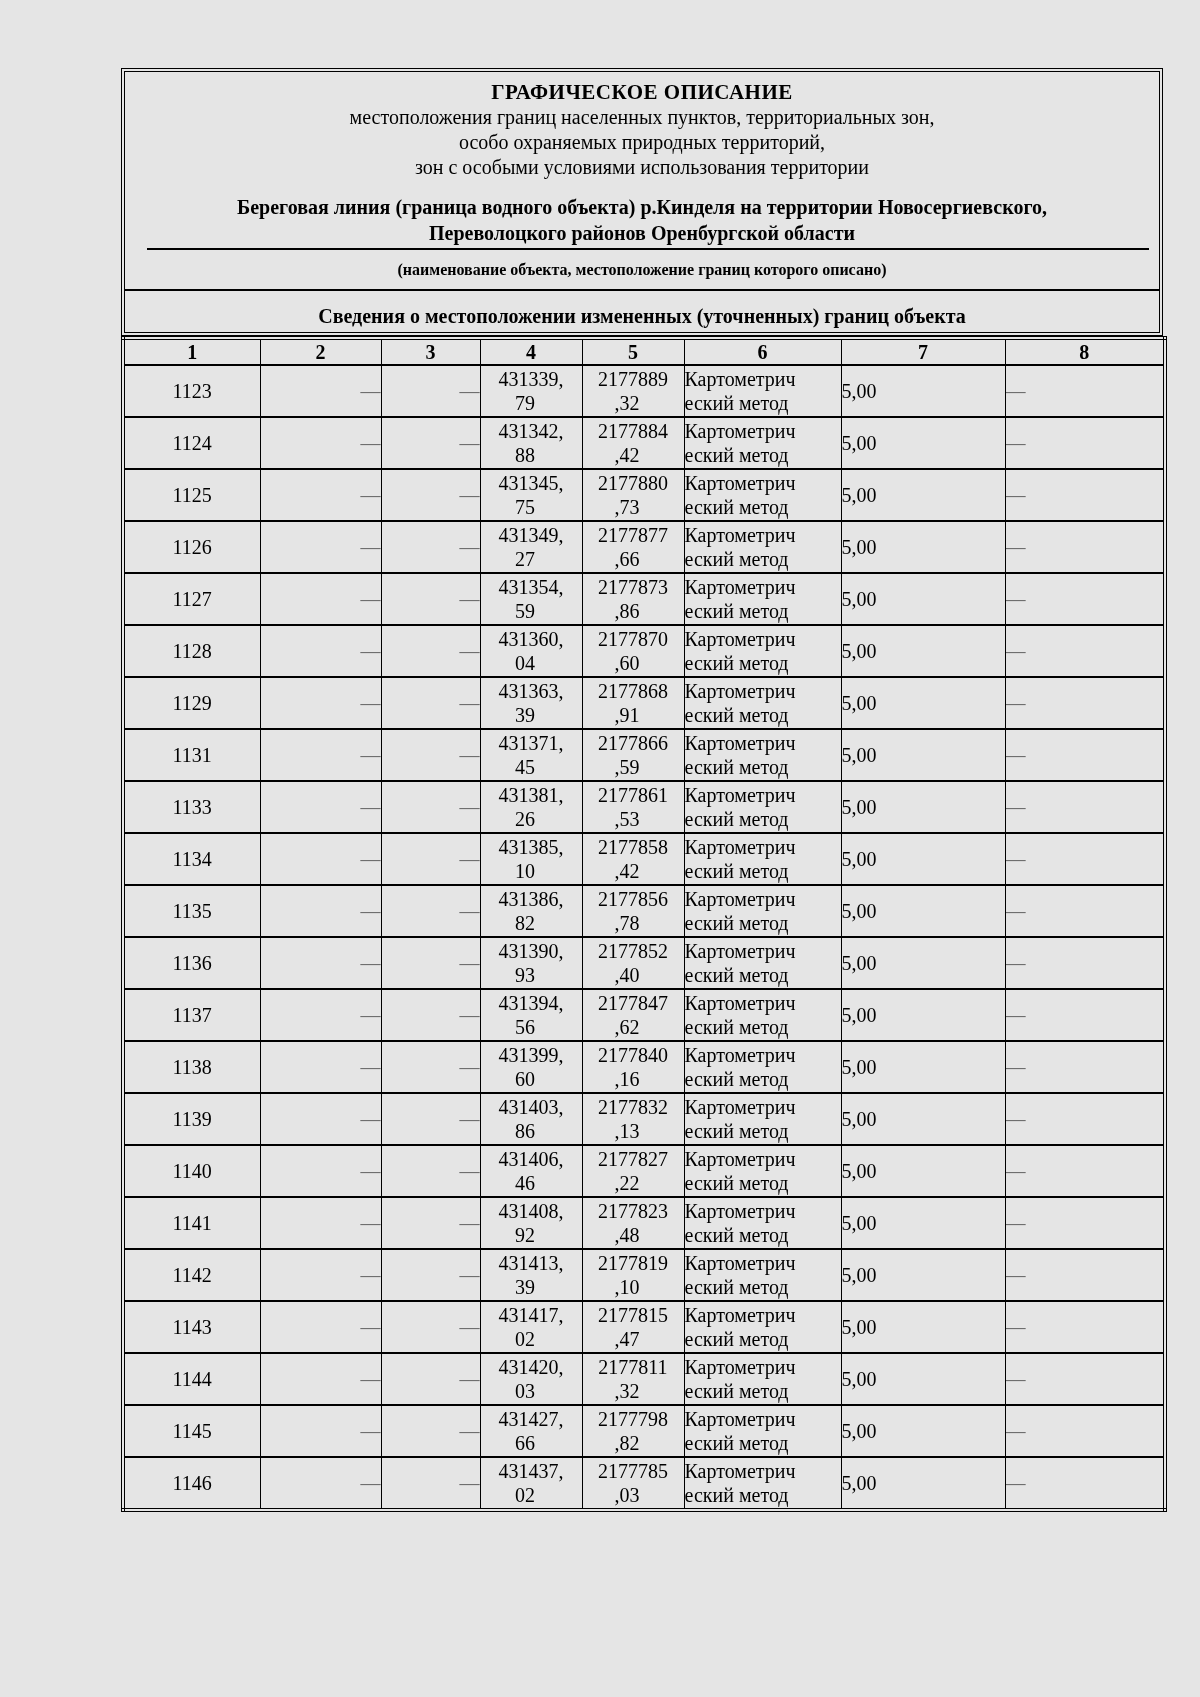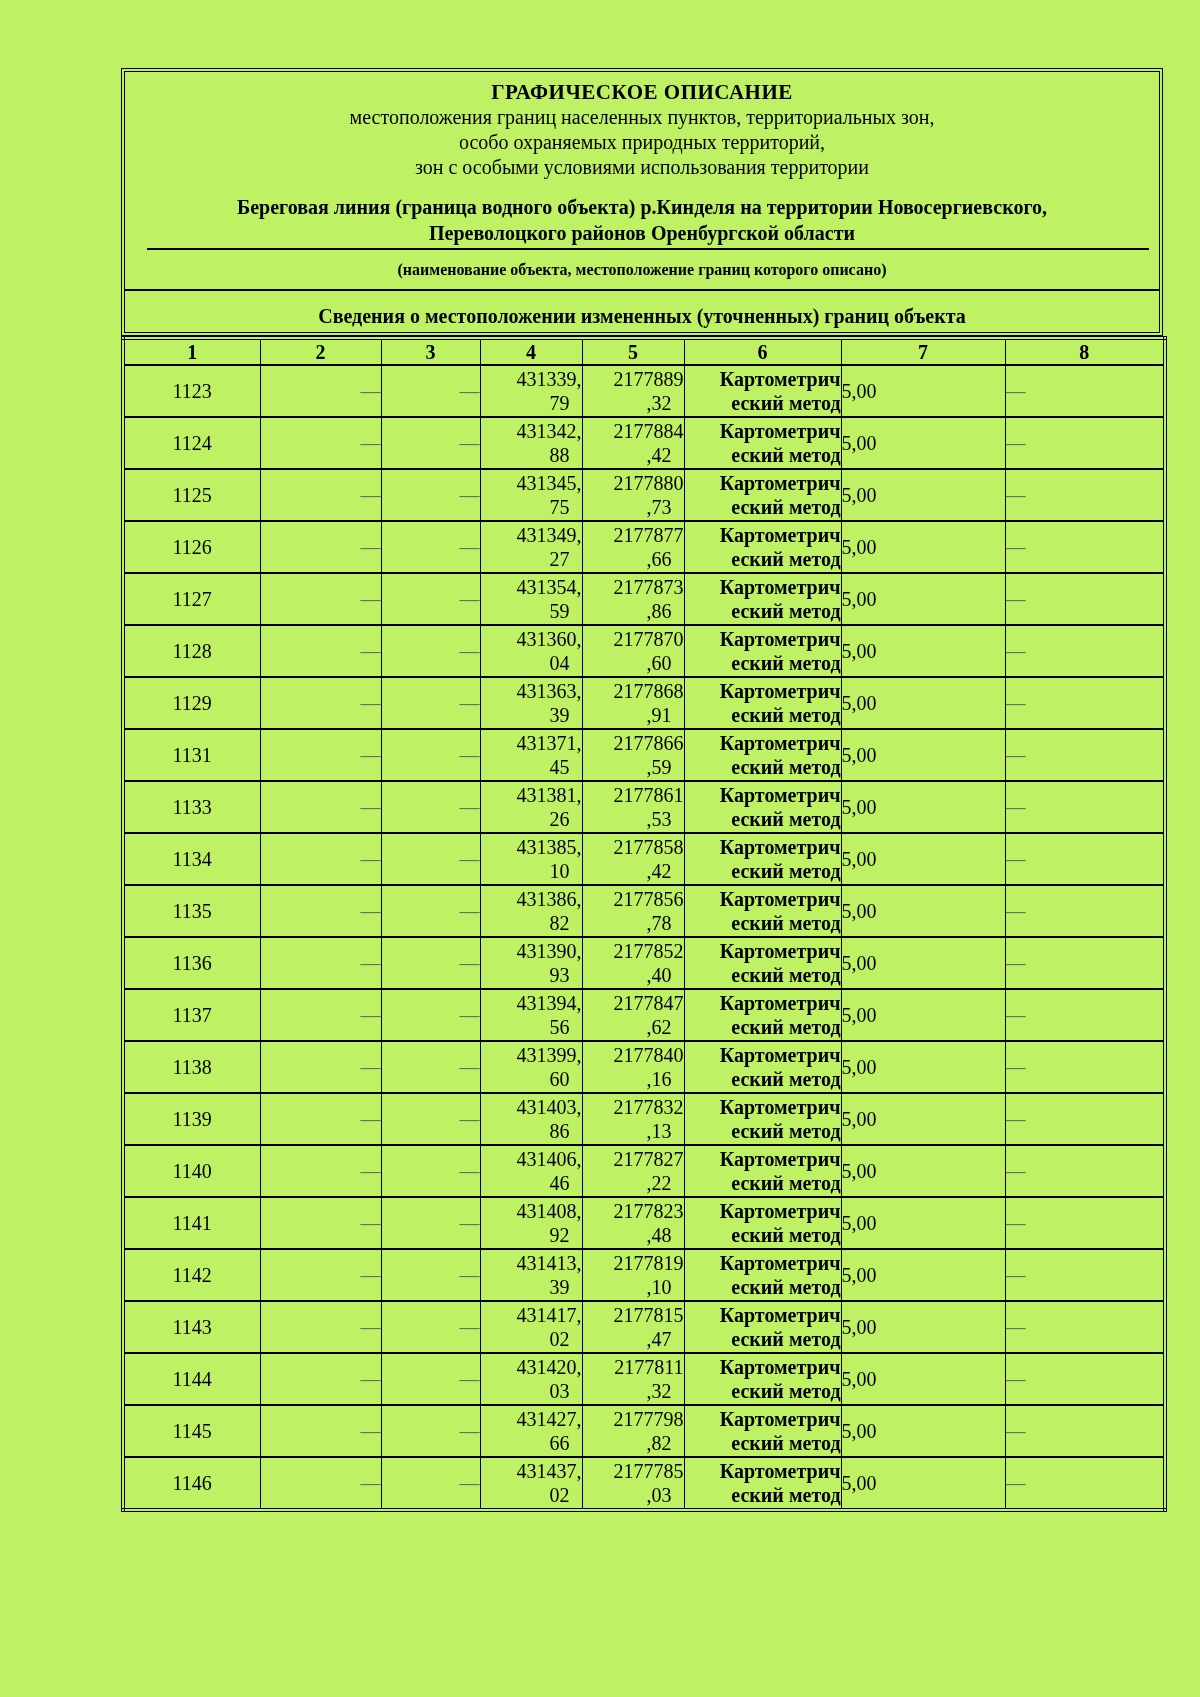--- a/index.html
+++ b/index.html
@@ -1,20 +1,20 @@
 <!DOCTYPE html>
 <html lang="ru"><head>
 <meta charset="utf-8">
 <style>
   html, body { margin: 0; padding: 0; background: #ffffff; }
   .page {
     position: relative;
     width: 1200px;
     height: 1697px;
-    background: #bef264;
+    background: #e5e5e5;
     color: #000;
     font-family: "Liberation Serif", "DejaVu Serif", serif;
     overflow: hidden;
   }
   
   .frame {
     box-sizing: border-box;
     margin: 68px 0 0 121px;
     width: 1042px;
     border: 4px double #000;
@@ -80,23 +80,23 @@
     padding: 0;
   }
   table.coords tbody td {
     height: 50px;
     vertical-align: middle;
     line-height: 24px;
     padding: 0;
   }
   td.c-num   { text-align: center; }
   td.c-dash  { text-align: right; padding-right: 12px; color: #666; }
-  td.c-coord { text-align: right; padding-right: 7px; margin-top: 8px; }
+  td.c-coord { text-align: center; padding-right: 7px; margin-top: 8px; }
   td.c-coord .line2 { padding-right: 12px; }
-  td.c-method { text-align: right; padding-left: 7px; font-weight: bold; }
+  td.c-method { text-align: left; padding-left: 7px; }
   td.c-acc   { text-align: left; padding-left: 12px; }
   td.c-empty { text-align: left; padding-left: 34px; color: #666; }
   .cell-line { display: block; }
 </style>
 </head>
 <body>
 
 <div class="page">
 
   <div class="frame">

